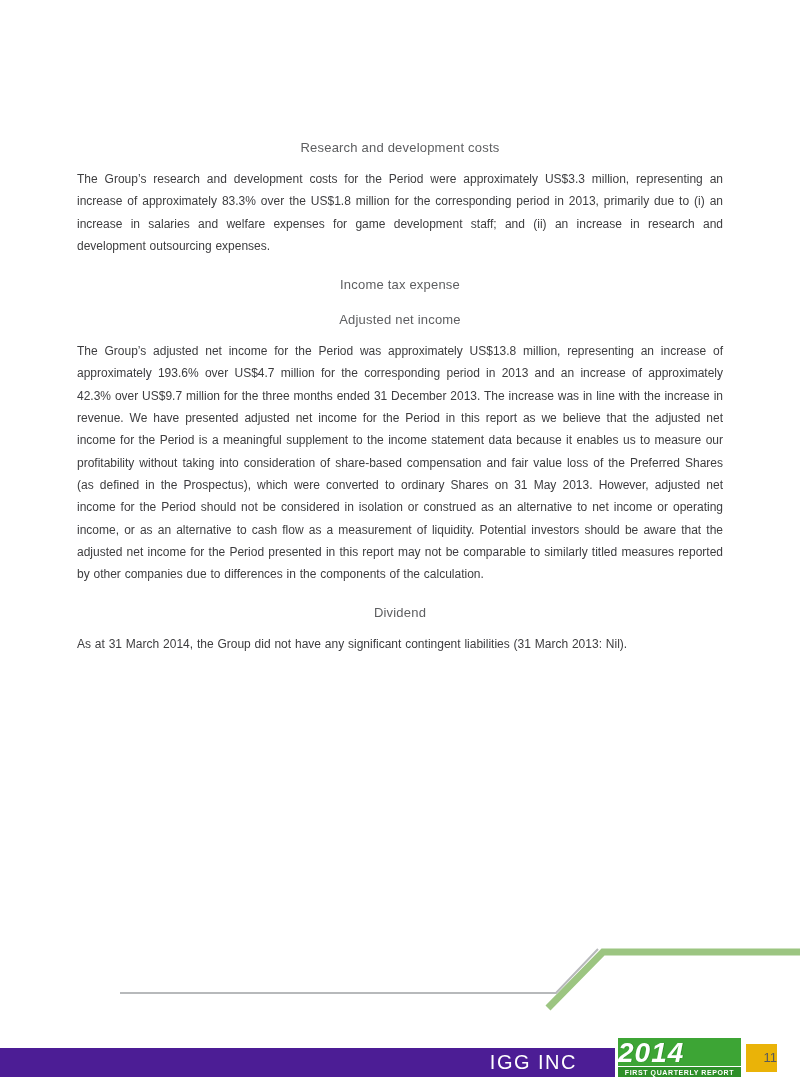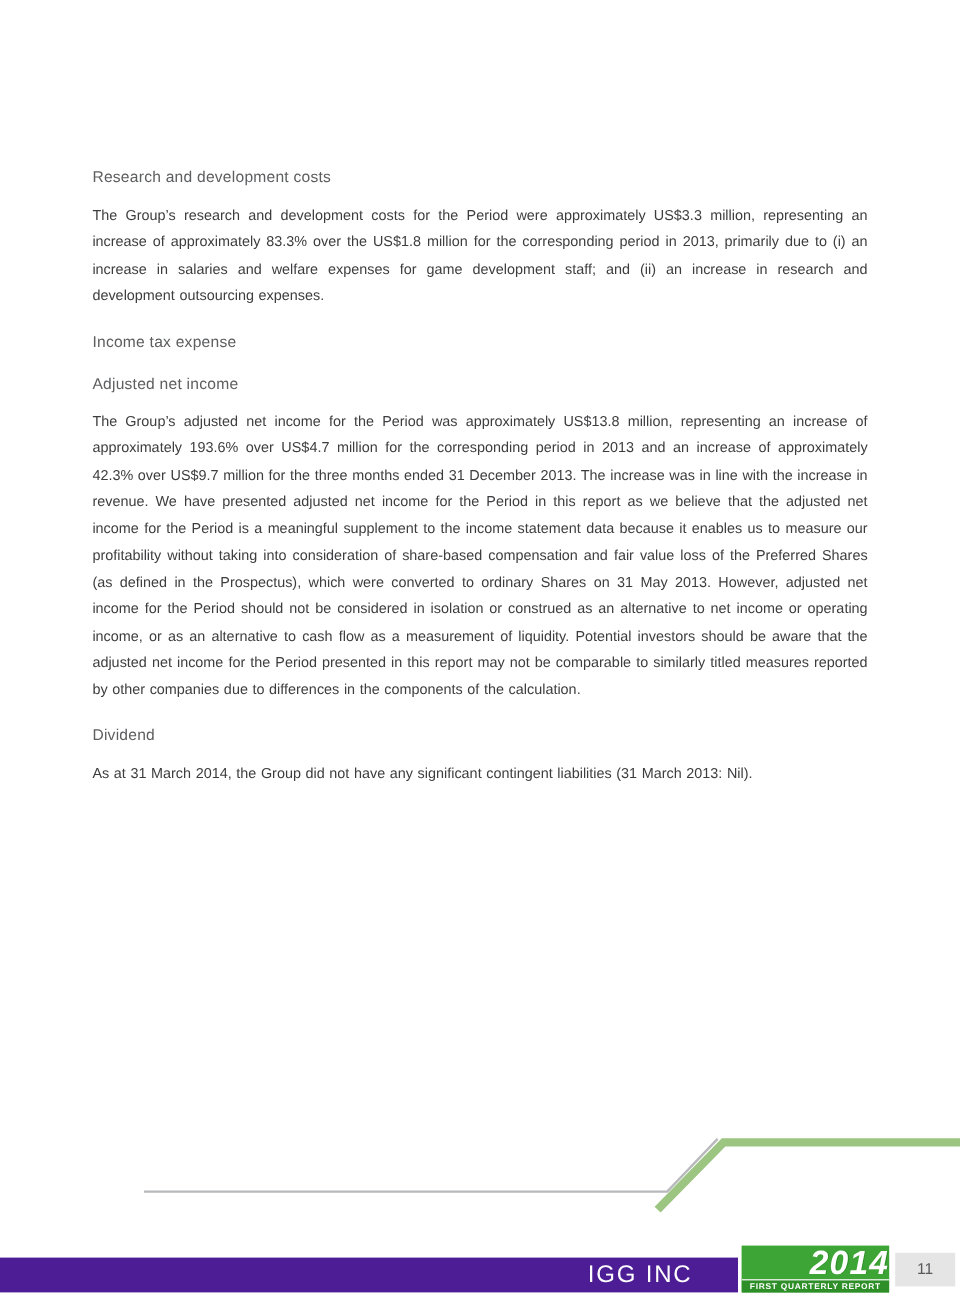--- a/index.html
+++ b/index.html
@@ -19,20 +19,21 @@
     left: 77px;
     width: 646px;
   }
   .section-heading {
     font-size: 13px;
     line-height: 15px;
     font-weight: normal;
     color: #5d5e60;
     margin: 20px 0 13px 0;
     letter-spacing: 0.2px;
+    text-align: center;
   }
   section:first-child .section-heading { margin-top: 0; }
   .section-body {
     font-size: 12px;
     line-height: 22.3px;
     color: #3d3d3f;
     text-align: justify;
     margin: 0;
     word-spacing: 0.5px;
   }
@@ -70,21 +71,21 @@
     left: 618px;
     top: 1038px;
     width: 123px;
     height: 39px;
     background: #3da535;
     overflow: hidden;
   }
   .logo-year {
     height: 28px;
     line-height: 29px;
-    text-align: right;
+    text-align: left;
     color: #ffffff;
     font-size: 28px;
     font-weight: bold;
     font-style: italic;
     letter-spacing: 1px;
     text-shadow: 1px 0 0 #2e8f29;
   }
   .logo-subtitle {
     height: 11px;
     line-height: 11px;
@@ -93,27 +94,27 @@
     font-size: 7px;
     text-align: center;
     letter-spacing: 0.6px;
     border-top: 1px solid #ffffff;
     font-weight: bold;
   }
   .page-number-box {
     position: absolute;
     left: 746px;
     top: 1044px;
-    width: 50px;
+    width: 31px;
     height: 28px;
-    background: #e5e5e5;
+    background: #eab308;
     color: #58595b;
     font-size: 13px;
     line-height: 28px;
-    text-align: center;
+    text-align: right;
   }
 </style>
 </head>
 <body>
 
 <main class="content">
 
   <section>
     <h2 class="section-heading">Research and development costs</h2>
     <p class="section-body">The Group’s research and development costs for the Period were approximately US$3.3 million, representing an increase of approximately 83.3% over the US$1.8 million for the corresponding period in 2013, primarily due to (i) an increase in salaries and welfare expenses for game development staff; and (ii) an increase in research and development outsourcing expenses.</p>

